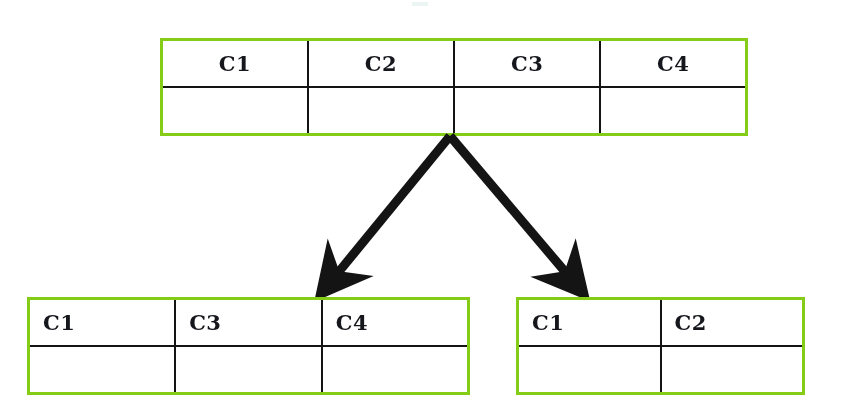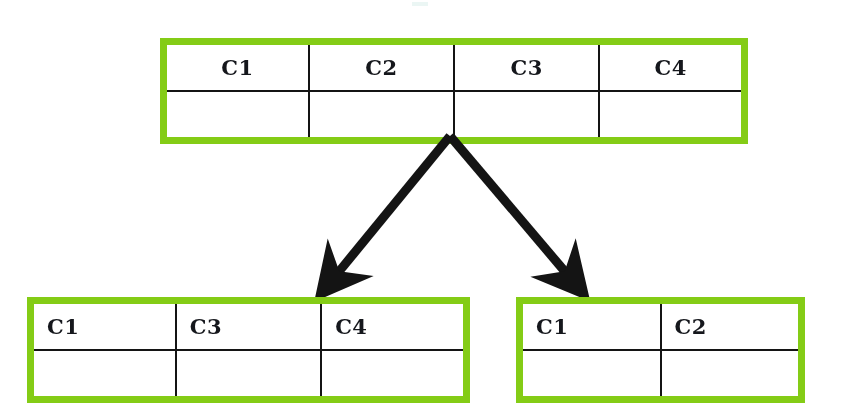--- a/index.html
+++ b/index.html
@@ -22,21 +22,21 @@
     height: 412px;
     background: #ffffff;
   }
 
   
   .rel-table {
     position: absolute;
     border-collapse: collapse;
     table-layout: fixed;
     background: #f9a8d4;
-    border: 7px solid #84cc16;
+    border: 3px solid #84cc16;
   }
   .rel-table td {
     border: 2px solid #141414;
     background: #ffffff;
     padding: 0;
     color: #15171c;
     font-weight: bold;
     font-size: 21px;
     letter-spacing: 0.5px;
   }

